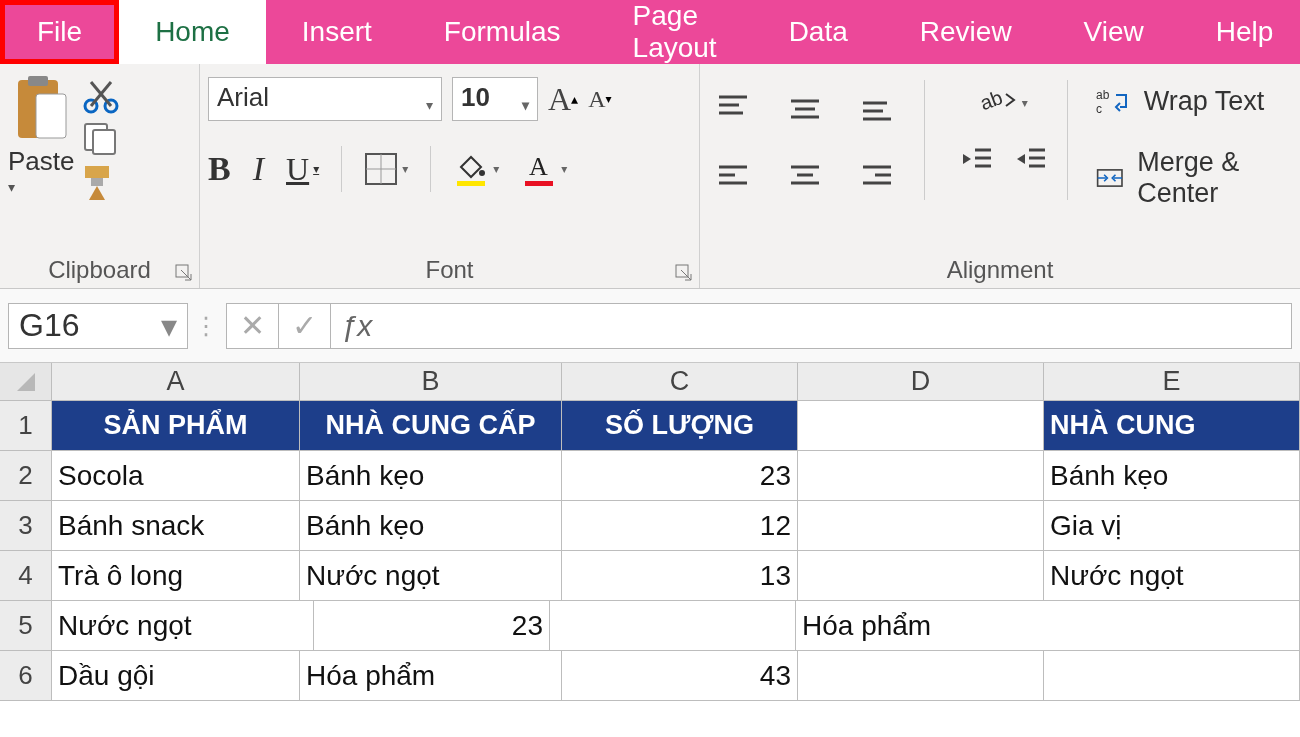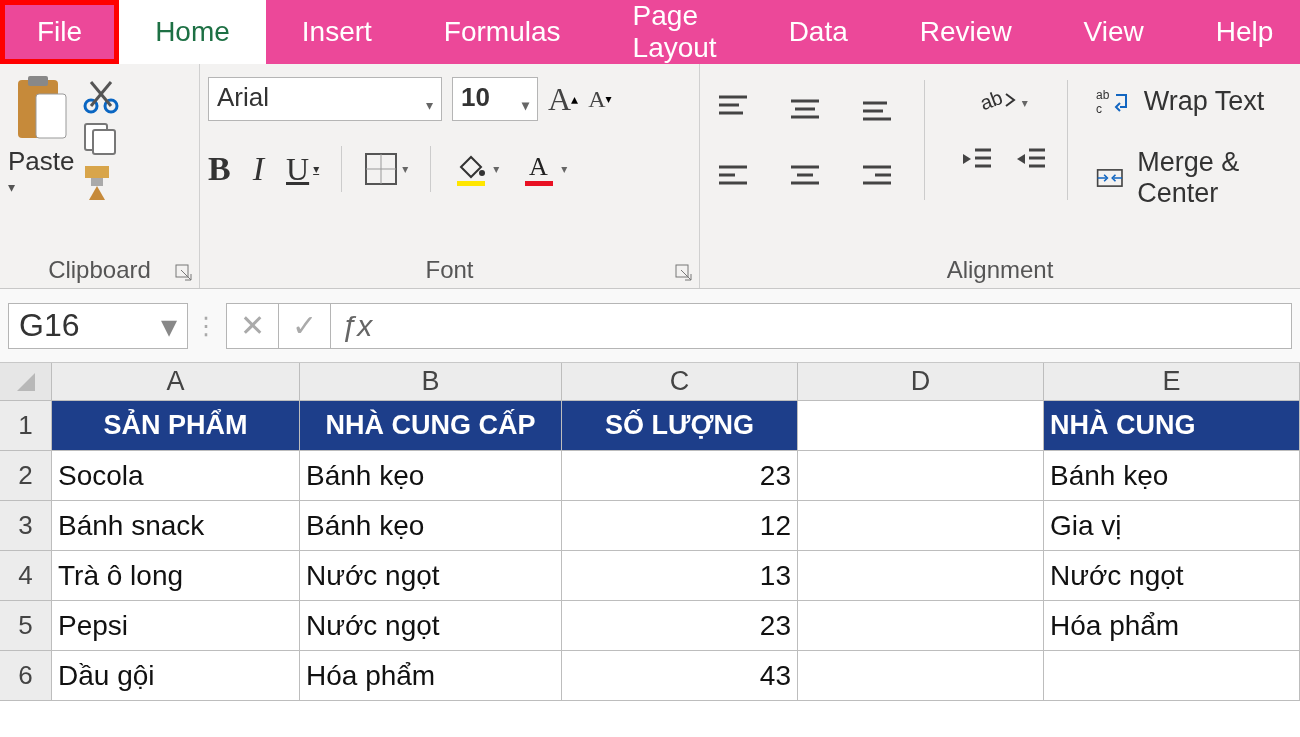--- a/index.html
+++ b/index.html
@@ -377,21 +377,20 @@
     <div class="rowh">4</div>
     <div class="cell colA">Trà ô long</div>
     <div class="cell colB">Nước ngọt</div>
     <div class="cell colC num">13</div>
     <div class="cell colD"></div>
     <div class="cell colE">Nước ngọt</div>
   </div>
 
   <div class="sheet-row">
     <div class="rowh">5</div>
-    <div class="cell colA">Pepsi</div>
     <div class="cell colB">Nước ngọt</div>
     <div class="cell colC num">23</div>
     <div class="cell colD"></div>
     <div class="cell colE">Hóa phẩm</div>
   </div>
 
   <div class="sheet-row">
     <div class="rowh">6</div>
     <div class="cell colA">Dầu gội</div>
     <div class="cell colB">Hóa phẩm</div>

